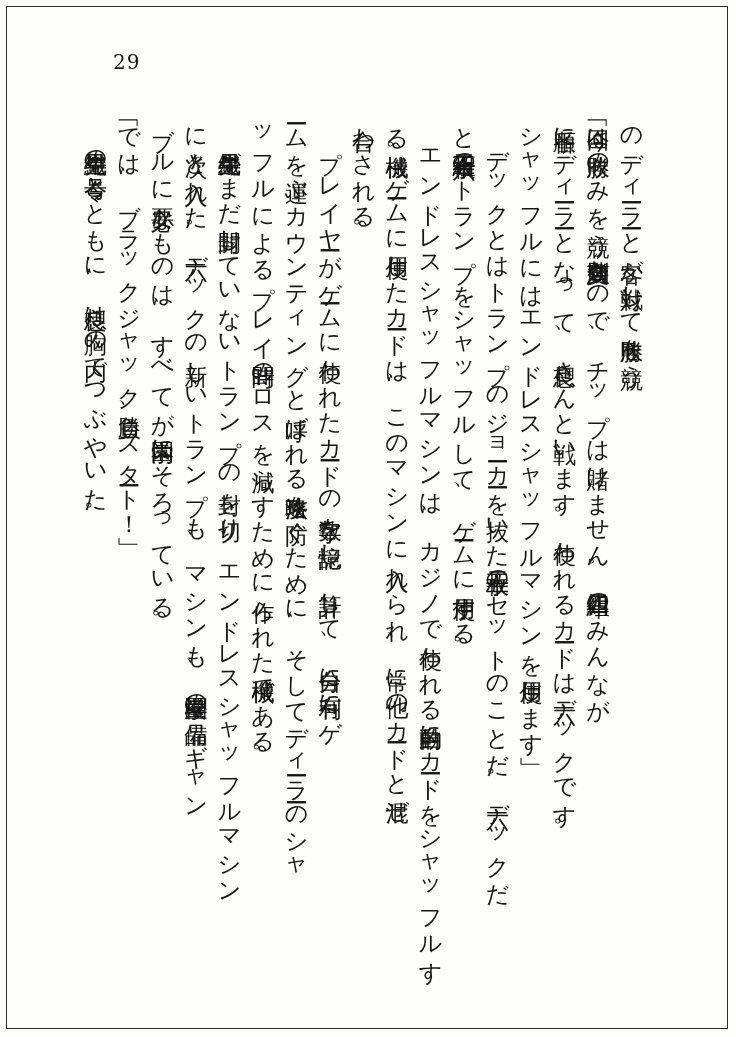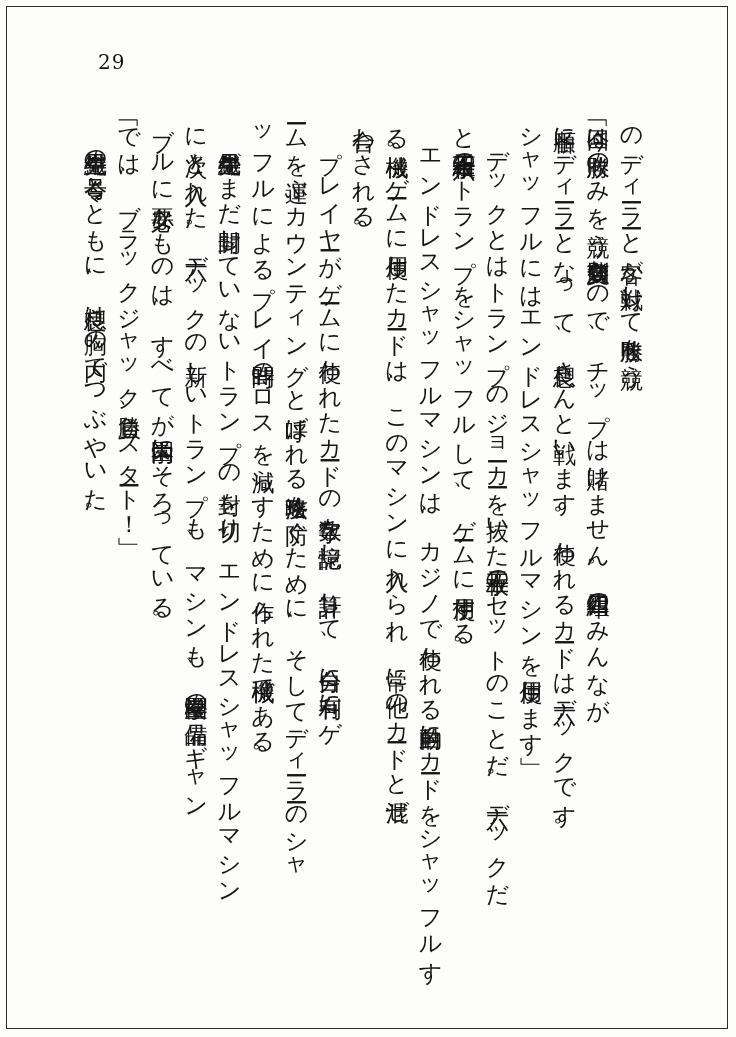--- a/index.html
+++ b/index.html
@@ -20,21 +20,21 @@
     left: 6px;
     top: 6px;
     width: 722px;
     height: 1023px;
     border: 1px solid #2b2b2b;
     box-sizing: border-box;
     pointer-events: none;
   }
   .page-number {
     position: absolute;
-    left: 98px;
+    left: 113px;
     top: 50px;
     font-size: 20px;
     color: #141414;
     letter-spacing: 1px;
   }
   .text-block {
     position: absolute;
     top: 112px;
     right: 88px;
     height: 878px;

